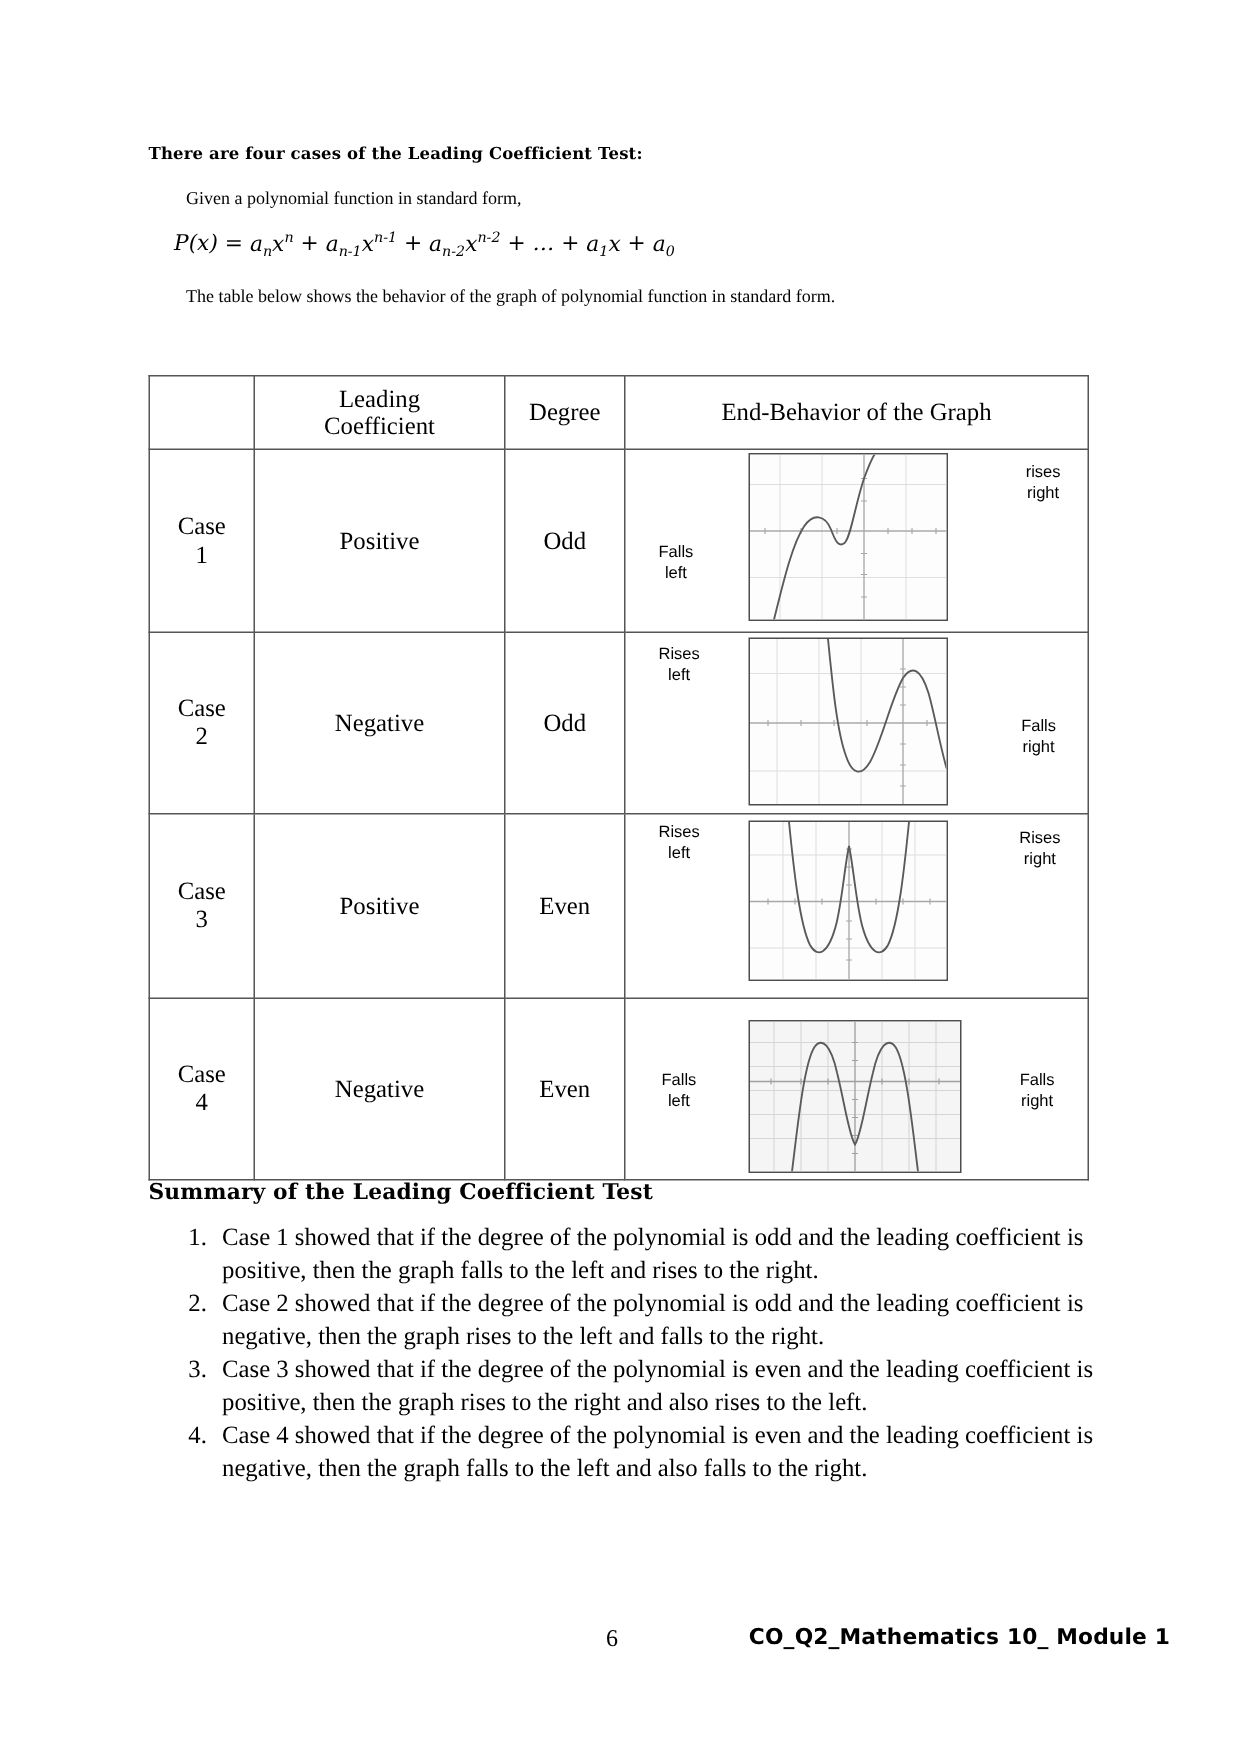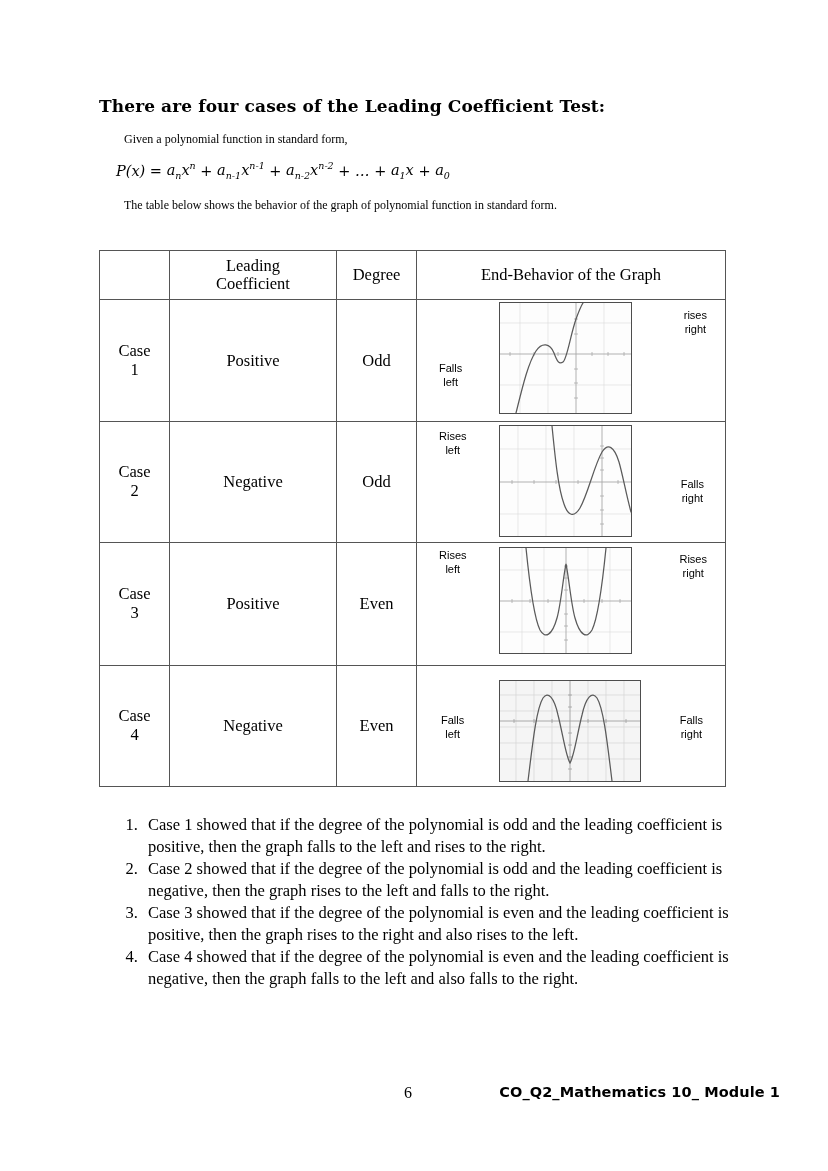--- a/index.html
+++ b/index.html
@@ -25,21 +25,21 @@
   
   .intro {
     position: absolute;
     left: 99px;
     top: 96px;
     width: 630px;
   }
   .heading-bold {
     font-family: "DejaVu Serif", "Liberation Serif", serif;
     font-weight: bold;
-    font-size: 17px;
+    font-size: 11px;
     letter-spacing: 0.1px;
     margin: 0 0 15px 0;
     line-height: 1.2;
   }
   .para {
     font-size: 12px;
     line-height: 1.35;
     margin: 0 0 13px 0;
   }
   .para.indent { text-indent: 25px; }
@@ -403,20 +403,21 @@
                 </g>
                 <path d="M 28,100 C 32,68 36,28 43,17 C 48,10 54,16 58,34 C 63,54 66,76 70,82 C 74,76 77,54 82,34 C 86,16 92,10 97,17 C 104,28 108,68 112,100" fill="none" stroke="#5a5a5a" stroke-width="1.25" stroke-linecap="round"></path>
               </svg>
             </div>
           </div>
         </td>
       </tr>
     </tbody>
   </table>
 
+  <div class="summary-head">Summary of the Leading Coefficient Test</div>
   <ol class="summary-list">
     <li>Case 1 showed that if the degree of the polynomial is odd and the leading coefficient is positive, then the graph falls to the left and rises to the right.</li>
     <li>Case 2 showed that if the degree of the polynomial is odd and the leading coefficient is negative, then the graph rises to the left and falls to the right.</li>
     <li>Case 3 showed that if the degree of the polynomial is even and the leading coefficient is positive, then the graph rises to the right and also rises to the left.</li>
     <li>Case 4 showed that if the degree of the polynomial is even and the leading coefficient is negative, then the graph falls to the left and also falls to the right.</li>
   </ol>
 
   <div class="footer-page">6</div>
   <div class="footer-id">CO_Q2_Mathematics 10_ Module 1</div>
 

